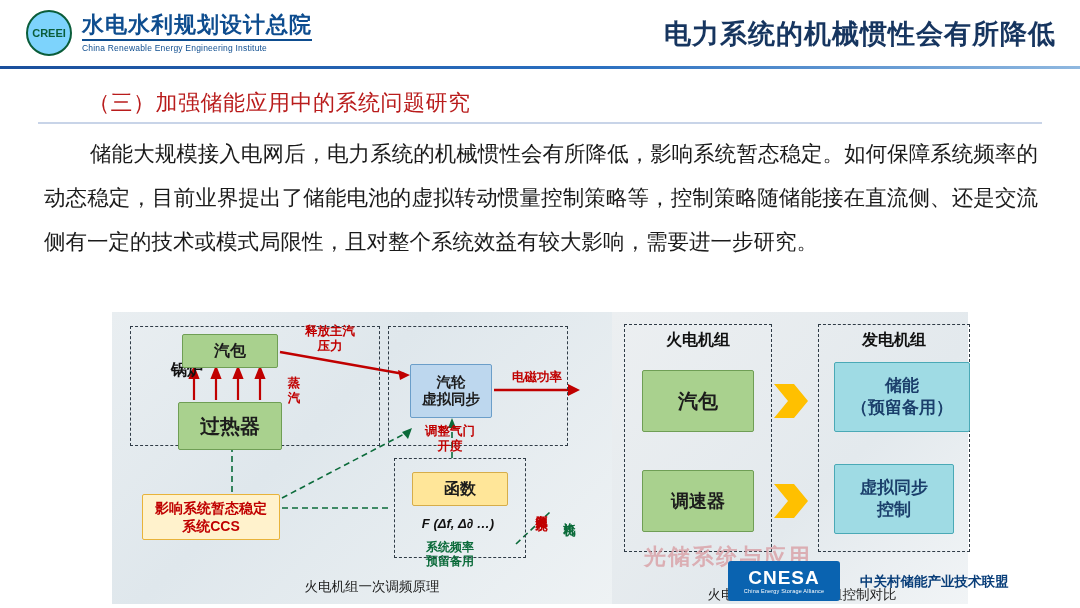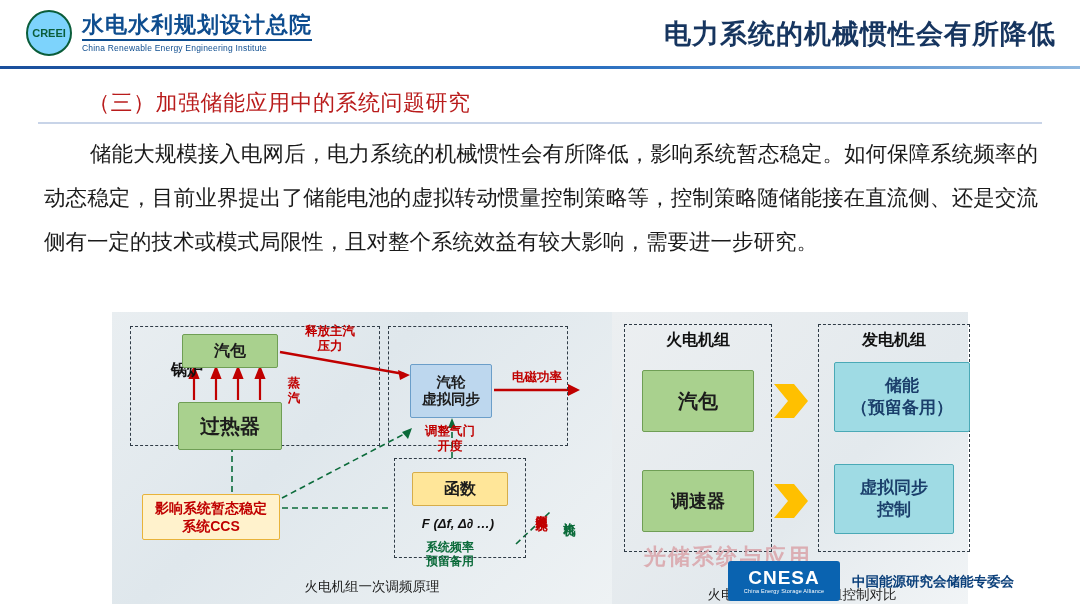--- a/index.html
+++ b/index.html
@@ -124,21 +124,21 @@
   .big-arrow{
     position:absolute;left:452px;top:86px;width:0;height:0;
   }
 
   
   .watermark{
     position:absolute;left:610px;top:542px;font-size:22px;color:#d89aa0;opacity:.75;
     font-weight:bold;letter-spacing:2px;margin-left:34px;
   }
   .cnesa{
-    position:absolute;left:728px;top:556px;width:340px;height:50px;display:flex;align-items:center;gap:12px;
+    position:absolute;left:728px;top:556px;width:340px;height:50px;display:flex;align-items:center;gap:20px;
   }
   .cnesa-logo{
     width:112px;height:40px;background:#0a63b0;color:#fff;border-radius:3px;
     display:flex;flex-direction:column;align-items:center;justify-content:center;
   }
   .cnesa-logo .big{font-size:19px;font-weight:bold;letter-spacing:1px;line-height:20px;}
   .cnesa-logo .small{font-size:5.5px;letter-spacing:.2px;}
   .cnesa-text{font-size:13.5px;color:#0a3f7a;font-weight:bold;line-height:19px;}
 </style>
 </head>
@@ -252,15 +252,15 @@
   <div class="cap cap-right">火电机组与新能源机组控制对比</div>
 </div>
 
 <div class="watermark">光储系统与应用</div>
 <div class="cnesa">
   <div class="cnesa-logo">
     <div class="big">CNESA</div>
     <div class="small">China Energy Storage Alliance</div>
   </div>
   <div class="cnesa-text">
-    <div>中国能源研究会储能专委会</div>
+    <div>中关村储能产业技术联盟</div>
   </div>
 </div>
 
 </body></html>

